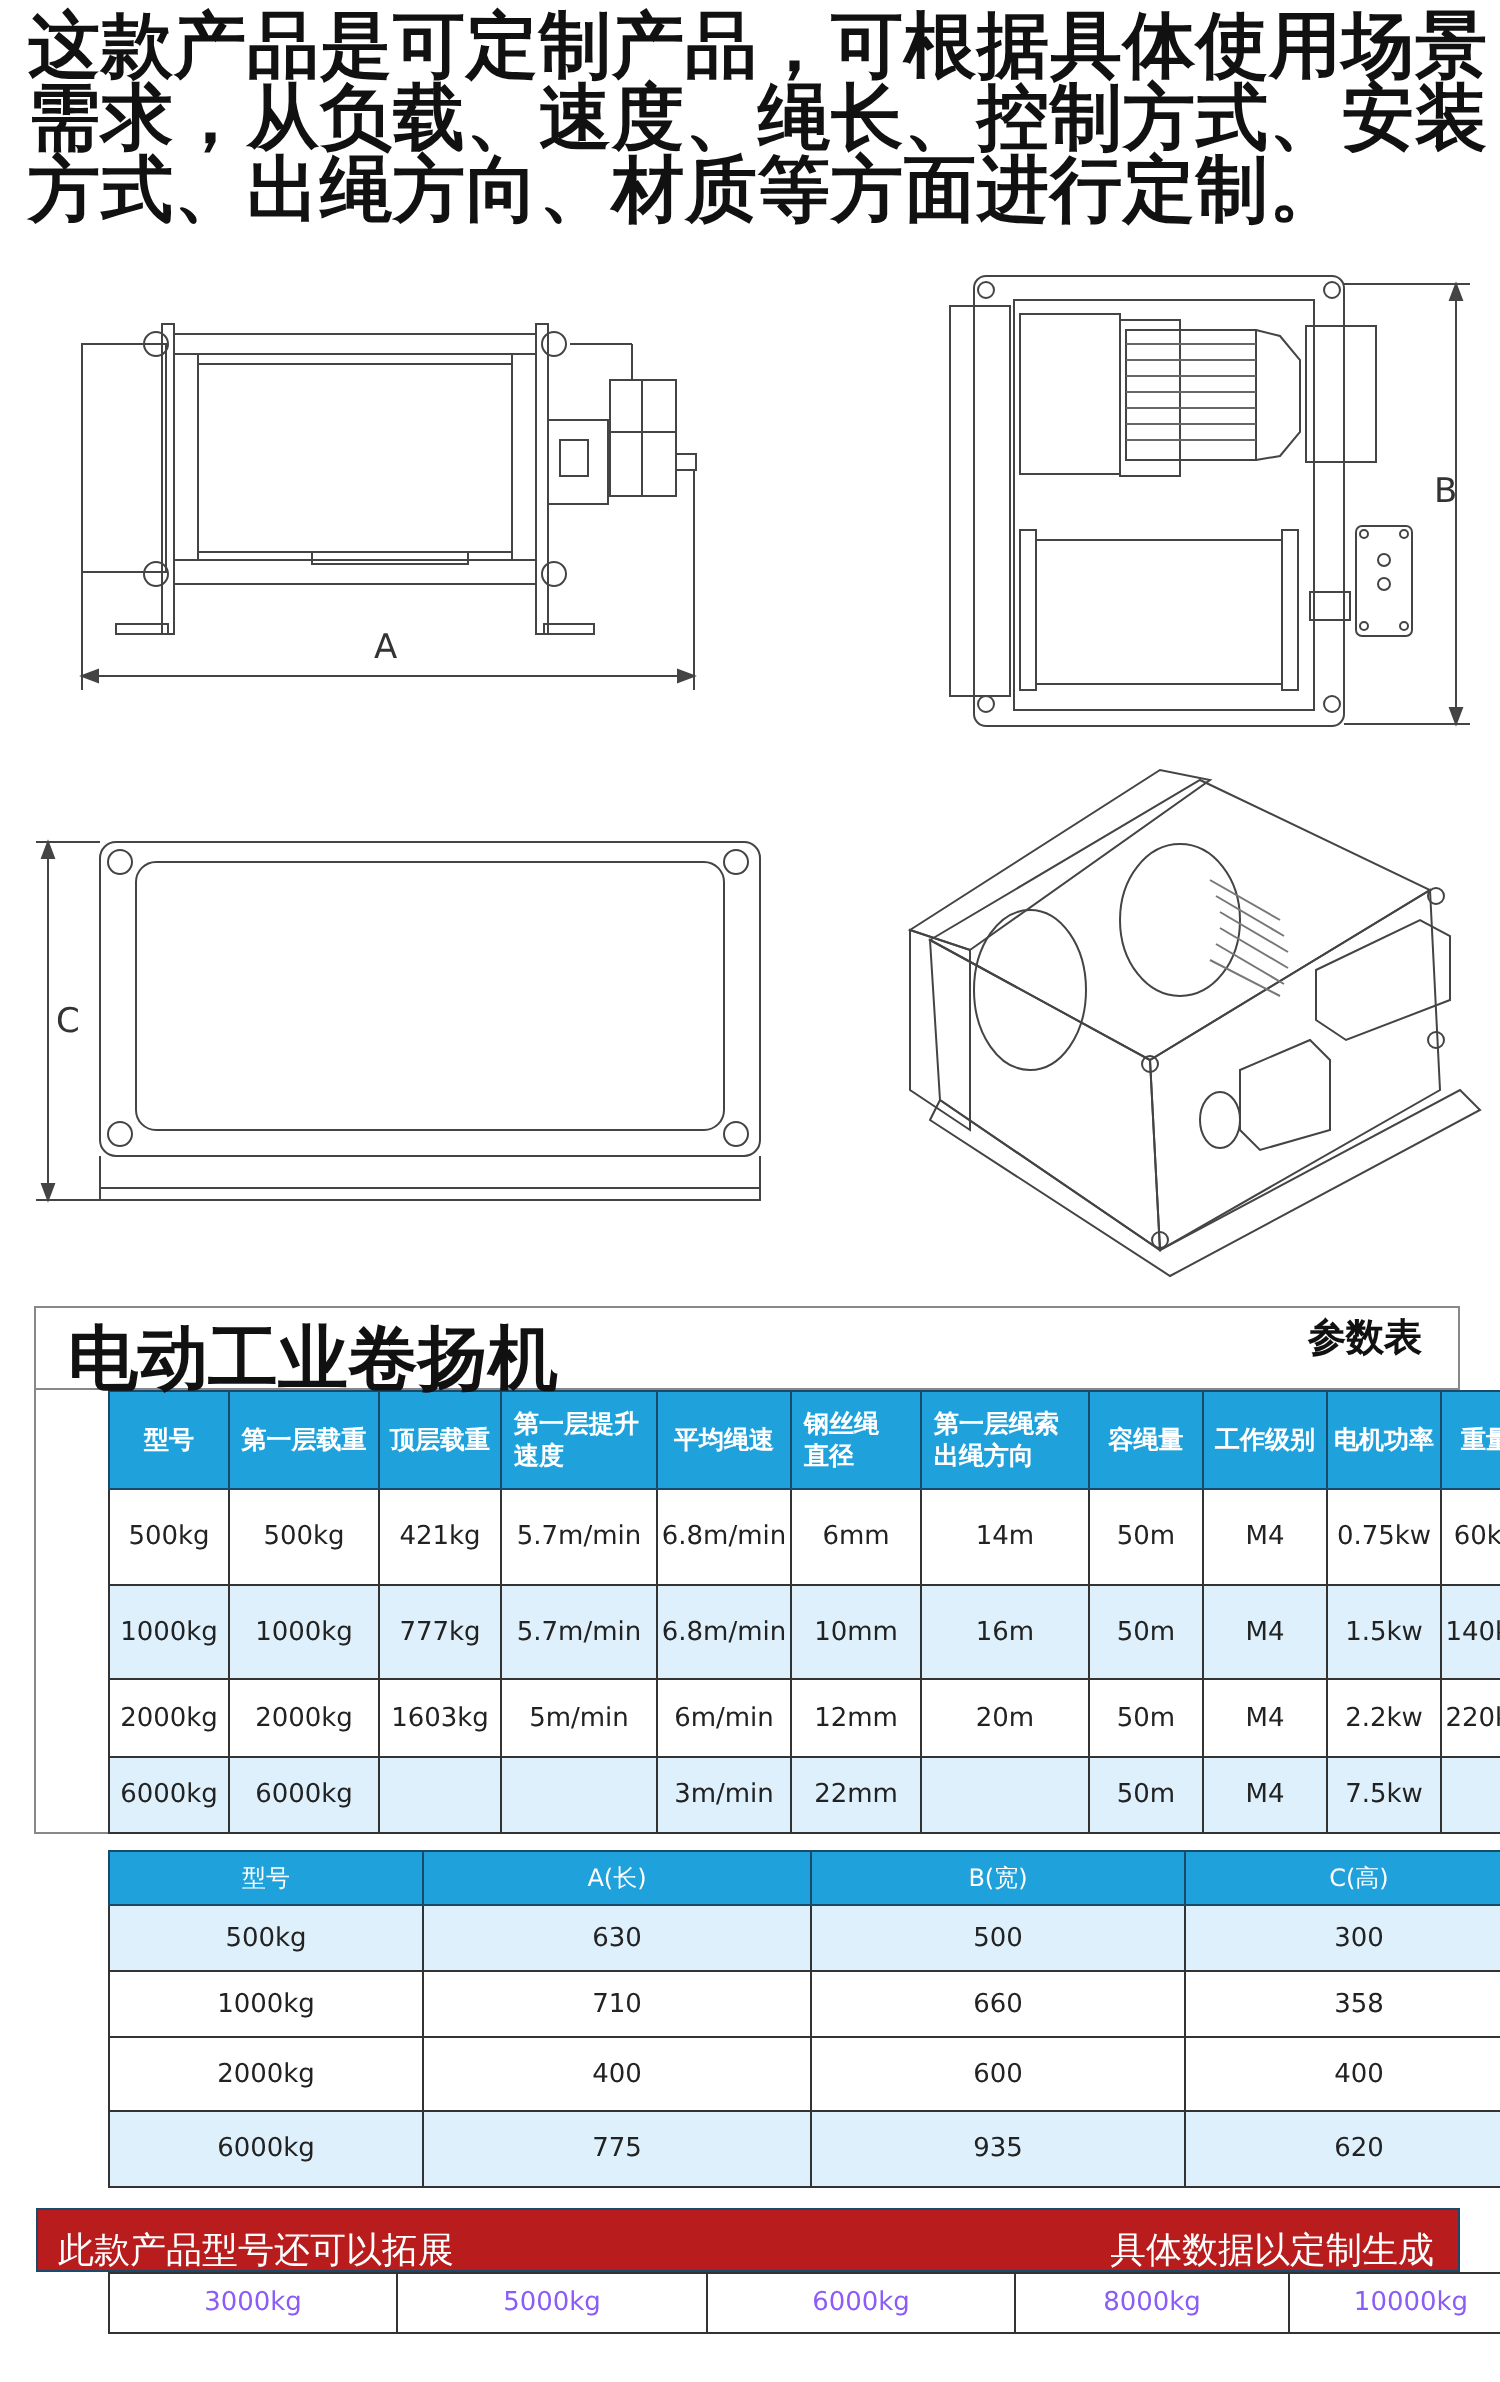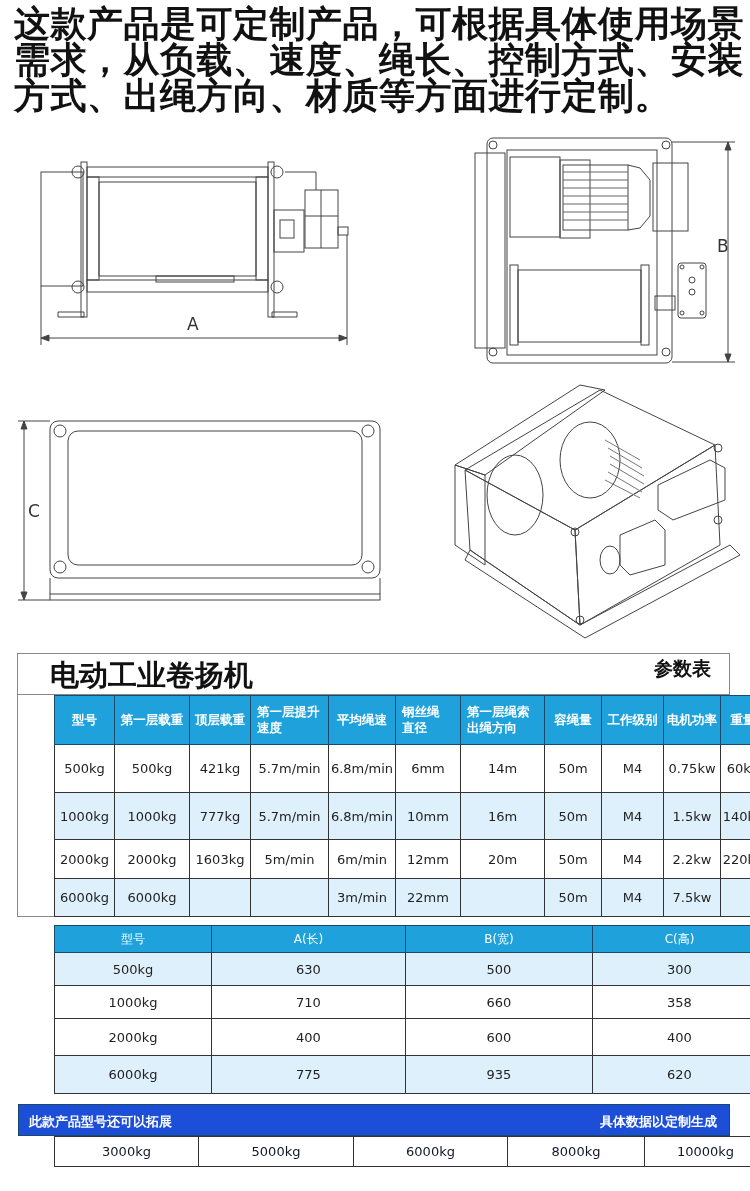--- a/index.html
+++ b/index.html
@@ -12,21 +12,21 @@
   }
 
   .drawing { position: absolute; }
   .drawing svg { display: block; }
 
   .spec-box {
     position: absolute; left: 17px; top: 653px; width: 713px; height: 264px;
     border: 1.5px solid #888;
   }
   .spec-title-row { position: relative; height: 41px; border-bottom: 1px solid #888; }
-  .spec-title { position: absolute; left: 32px; top: 2px; font-size: 29px; font-weight: bold; color: #111; }
+  .spec-title { position: absolute; left: 16px; top: 2px; font-size: 35px; font-weight: bold; color: #111; }
   .spec-title-right { position: absolute; right: 18px; top: 2px; font-size: 19px; font-weight: bold; color: #111; }
 
   table { border-collapse: collapse; table-layout: fixed; margin-left: 36px; }
   .spec-table { width: 711px; }
   .spec-table th {
     background: #1fa2dc; color: #fff; font-size: 12.5px; font-weight: bold;
     height: 49px; border: 1px solid #1a4a6a; text-align: center; line-height: 16px; padding: 0 2px;
   }
   .spec-table th.left { text-align: left; padding-left: 6px; }
   .spec-table td {
@@ -40,28 +40,27 @@
   .dim-table { position: absolute; left: 18px; top: 925px; width: 712px; }
   .dim-table th { background: #1fa2dc; color: #fff; font-size: 12px; font-weight: normal; height: 27px; border: 1px solid #1a4a6a; }
   .dim-table td { font-size: 13px; text-align: center; border: 1px solid #333; color: #222; }
   .dim-table tr.a td { background: #ddf0fb; height: 33px; }
   .dim-table tr.b td { background: #fff; height: 33px; }
   .dim-table tr.c td { background: #fff; height: 37px; }
   .dim-table tr.d td { background: #ddf0fb; height: 38px; }
 
   .ext-box { position: absolute; left: 18px; top: 1104px; width: 712px; }
   .ext-header {
-    background: #1d4ed8; color: #fff; font-size: 13px; height: 32px; border: 1px solid #1a4a6a;
+    background: #b91c1c; color: #fff; font-size: 18px; height: 32px; border: 1px solid #1a4a6a;
     position: relative;
-    font-weight: bold;
   }
   .ext-header .l { position: absolute; left: 10px; top: 8px; }
   .ext-header .r { position: absolute; right: 12px; top: 8px; margin-left: 29px; }
   .ext-table { width: 712px; }
-  .ext-table td { height: 30px; font-size: 13px; text-align: center; border: 1px solid #333; background: #fff; color: #0f172a; }
+  .ext-table td { height: 30px; font-size: 13px; text-align: center; border: 1px solid #333; background: #fff; color: #8b5cf6; }
 </style>
 </head>
 <body>
 
 <div class="intro">这款产品是可定制产品，可根据具体使用场景需求，从负载、速度、绳长、控制方式、安装方式、出绳方向、材质等方面进行定制。</div>
 
 <div class="drawing" style="left:0;top:120px;width:375px;height:250px;">
   <svg width="375" height="250" viewBox="0 0 375 250" fill="none" stroke="#444" stroke-width="1">
     <rect x="41" y="52" width="42" height="114"></rect>
     <rect x="81" y="42" width="6" height="155"></rect>

